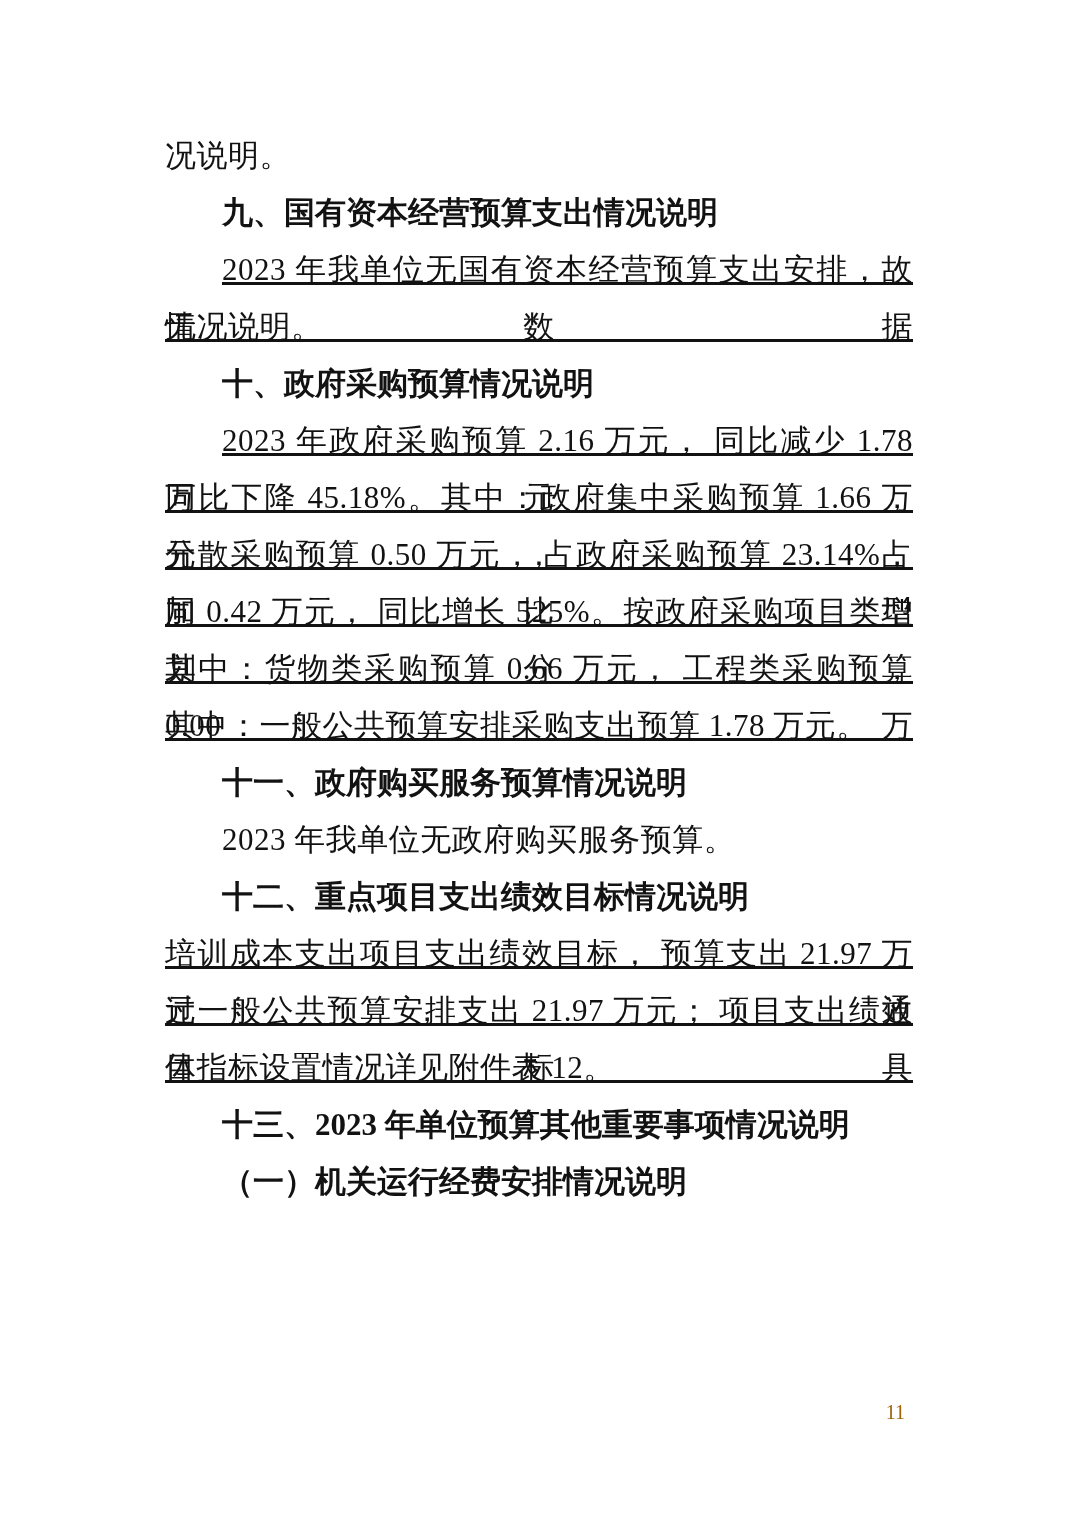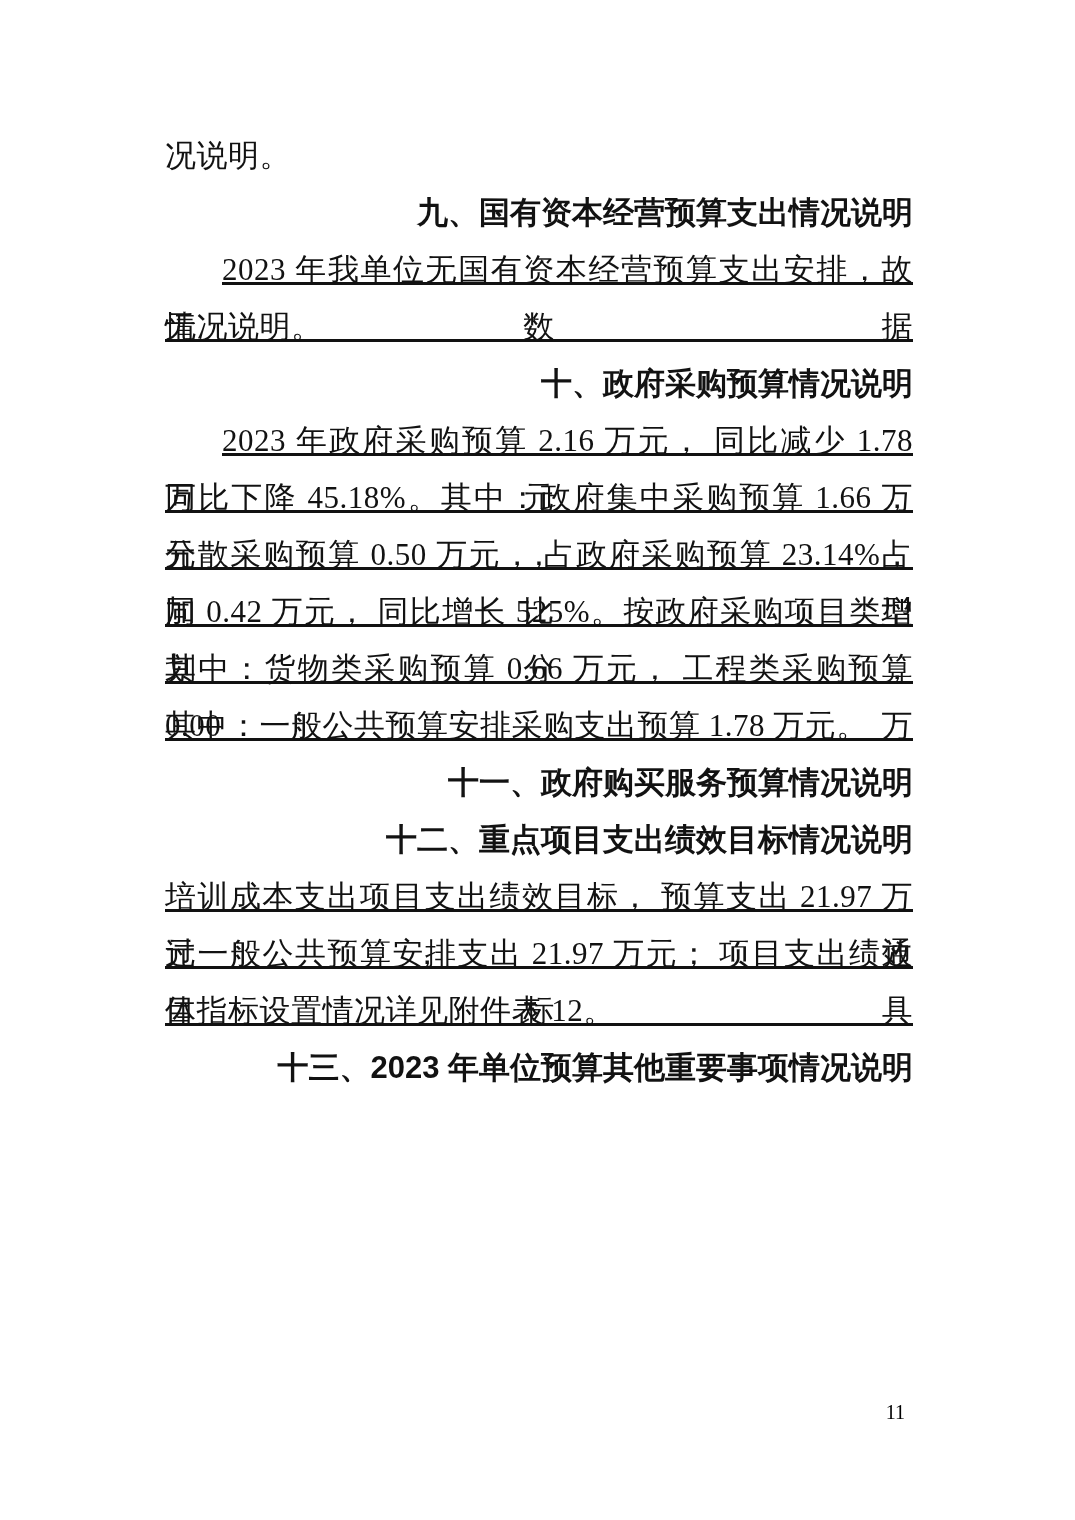--- a/index.html
+++ b/index.html
@@ -33,52 +33,53 @@
   .line.just {
     text-align: justify;
     text-align-last: justify;
     text-justify: inter-character;
     text-decoration: underline;
   }
   .line.indent {
     text-indent: 57px;
   }
   .line.heading {
-    font-family: Liberation Sans, sans-serif;
+    font-family: Liberation Serif, serif;
     font-weight: 700;
     letter-spacing: 0px;
-    text-align: right;
   }
   .page-number {
     position: absolute;
     top: 1399px;
     right: 161px;
     font-size: 20px;
     line-height: 26px;
     font-family: "Liberation Serif", "DejaVu Serif", serif;
-    color: #000000;
+    color: #a16207;
   }
 </style>
 </head>
 <body>
 
 <div class="page">
   <div class="content">
       <div class="line">况说明。</div>
       <div class="line heading indent">九、国有资本经营预算支出情况说明</div>
       <div class="line indent just">2023 年我单位无国有资本经营预算支出安排，故无数据</div>
       <div class="line">情况说明。</div>
       <div class="line heading indent">十、政府采购预算情况说明</div>
       <div class="line indent just">2023 年政府采购预算 2.16 万元， 同比减少 1.78 万元，</div>
       <div class="line just">同比下降 45.18%。其中：政府集中采购预算 1.66 万元，占</div>
       <div class="line just">分散采购预算 0.50 万元， 占政府采购预算 23.14%， 同比增</div>
       <div class="line just">加 0.42 万元， 同比增长 525%。按政府采购项目类型划分，</div>
       <div class="line just">其中：货物类采购预算 0.66 万元， 工程类采购预算 0.00 万</div>
       <div class="line">其中：一般公共预算安排采购支出预算 1.78 万元。</div>
       <div class="line heading indent">十一、政府购买服务预算情况说明</div>
+      <div class="line indent">2023 年我单位无政府购买服务预算。</div>
       <div class="line heading indent">十二、重点项目支出绩效目标情况说明</div>
       <div class="line just">培训成本支出项目支出绩效目标， 预算支出 21.97 万元， 通</div>
       <div class="line just">过一般公共预算安排支出 21.97 万元； 项目支出绩效目标具</div>
       <div class="line">体指标设置情况详见附件表 12。</div>
       <div class="line heading indent">十三、2023 年单位预算其他重要事项情况说明</div>
+      <div class="line heading indent">（一）机关运行经费安排情况说明</div>
     </div>
   <div class="page-number">11</div>
 </div>
 
 </body></html>

